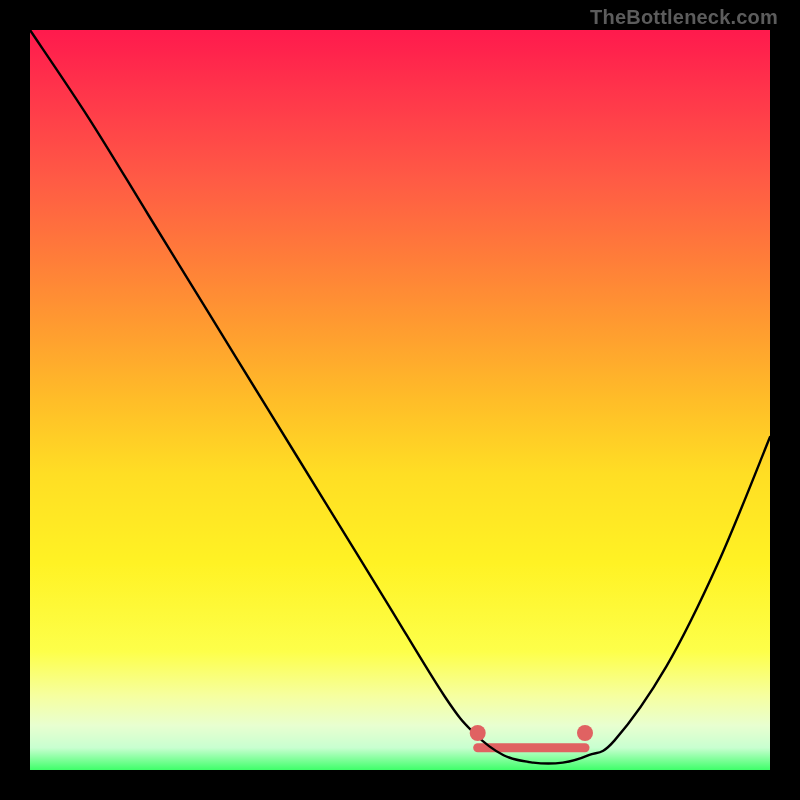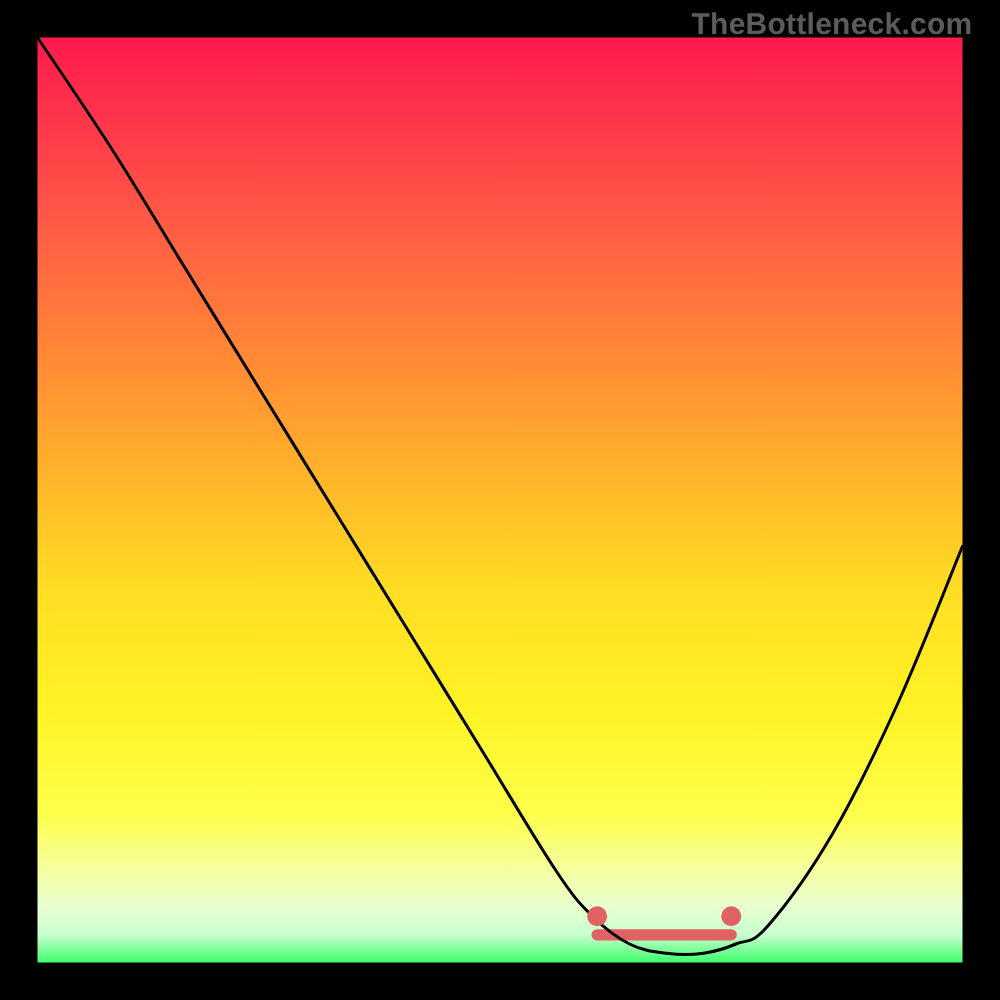--- a/index.html
+++ b/index.html
@@ -38,21 +38,21 @@
       #e8ffd0 94%,
       #c8ffd0 97%,
       #3fff6a 100%
     );
   }
   .watermark {
     position: absolute;
     top: 6px;
     right: 22px;
     font-family: Arial, Helvetica, sans-serif;
-    font-size: 24px;
+    font-size: 20px;
     font-weight: 600;
     color: #5c5c5c;
     letter-spacing: 0.2px;
   }
   svg.curve {
     position: absolute;
     left: 0;
     top: 0;
     width: 740px;
     height: 740px;

